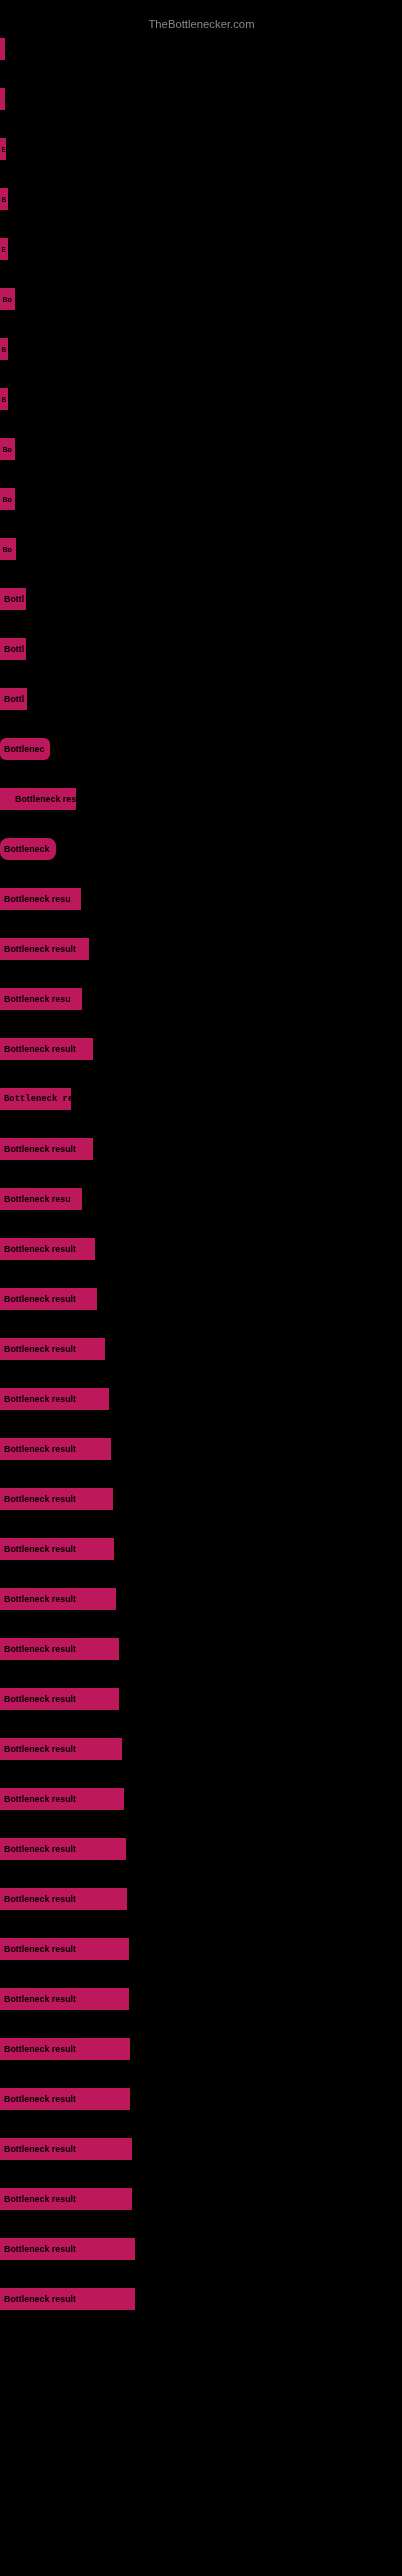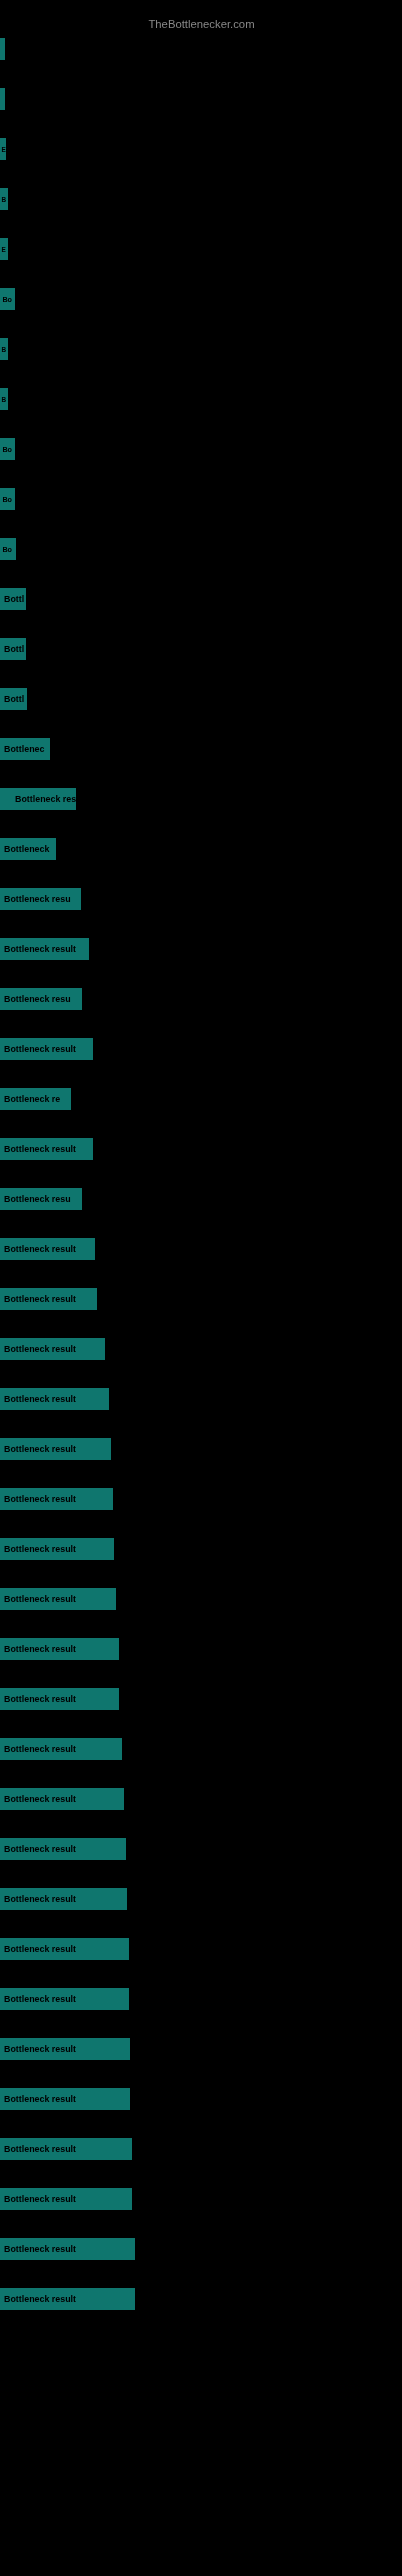--- a/index.html
+++ b/index.html
@@ -42,21 +42,21 @@
       padding: 4.8px 0;
     }
 
     .bar-label {
       color: #F5A020;
       font-size: 8.9px;
       font-weight: bold;
       white-space: nowrap;
       overflow: hidden;
       padding: 3.2px 4px;
-      background-color: #0f766e;
+      background-color: #be185d;
       color: #000;
       height: 22.5px;
       display: flex;
       align-items: center;
       min-width: 8px;
     }
   </style>
 </head>
 <body>
 
@@ -99,42 +99,42 @@
     <div class="bar-row">
       <div class="bar-label" style="width: 26px; min-width: 26px;">Bottl</div>
     </div>
     <div class="bar-row">
       <div class="bar-label" style="width: 26px; min-width: 26px;">Bottl</div>
     </div>
     <div class="bar-row">
       <div class="bar-label" style="width: 27px; min-width: 27px;">Bottl</div>
     </div>
     <div class="bar-row">
-      <div class="bar-label" style="width: 50px; min-width: 50px;">Bottlenec</div>
+      <div class="bar-label" style="width: 50px; min-width: 50px; border-radius: 6px;">Bottlenec</div>
     </div>
     <div class="bar-row">
       <div class="bar-label" style="width: 76px; min-width: 76px; padding-left: 15px;">Bottleneck res</div>
     </div>
     <div class="bar-row">
-      <div class="bar-label" style="width: 56px; min-width: 56px;">Bottleneck</div>
+      <div class="bar-label" style="width: 56px; min-width: 56px; border-radius: 8px;">Bottleneck</div>
     </div>
     <div class="bar-row">
       <div class="bar-label" style="width: 81px; min-width: 81px;">Bottleneck resu</div>
     </div>
     <div class="bar-row">
       <div class="bar-label" style="width: 89px; min-width: 89px;">Bottleneck result</div>
     </div>
     <div class="bar-row">
       <div class="bar-label" style="width: 82px; min-width: 82px;">Bottleneck resu</div>
     </div>
     <div class="bar-row">
       <div class="bar-label" style="width: 93px; min-width: 93px;">Bottleneck result</div>
     </div>
     <div class="bar-row">
-      <div class="bar-label" style="width: 71px; min-width: 71px;">Bottleneck re</div>
+      <div class="bar-label" style="width: 71px; min-width: 71px; font-family: Liberation Mono, monospace;">Bottleneck re</div>
     </div>
     <div class="bar-row">
       <div class="bar-label" style="width: 93px; min-width: 93px;">Bottleneck result</div>
     </div>
     <div class="bar-row">
       <div class="bar-label" style="width: 82px; min-width: 82px;">Bottleneck resu</div>
     </div>
     <div class="bar-row">
       <div class="bar-label" style="width: 95px; min-width: 95px;">Bottleneck result</div>
     </div>

